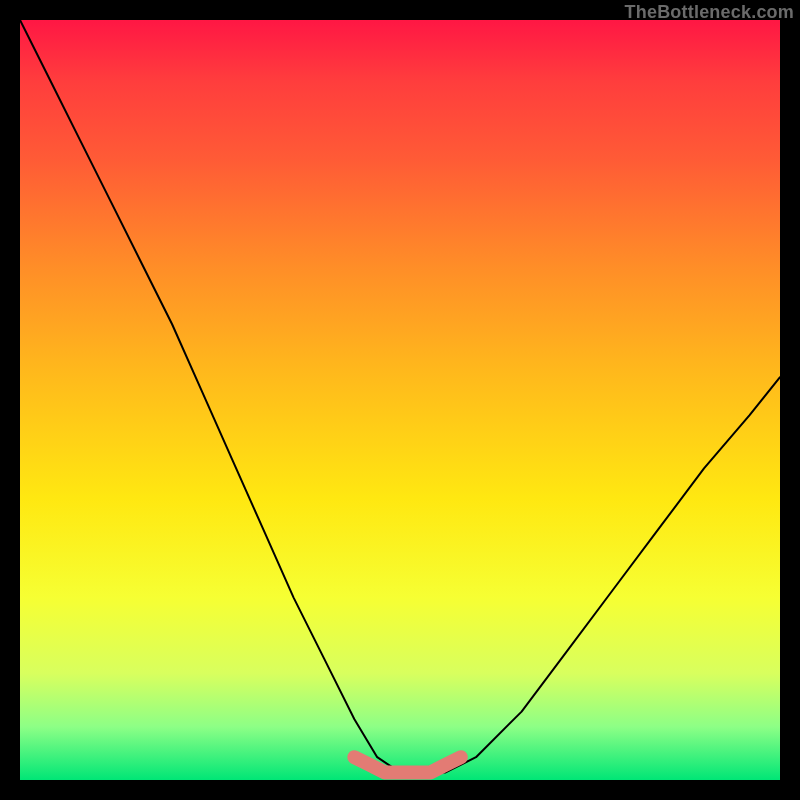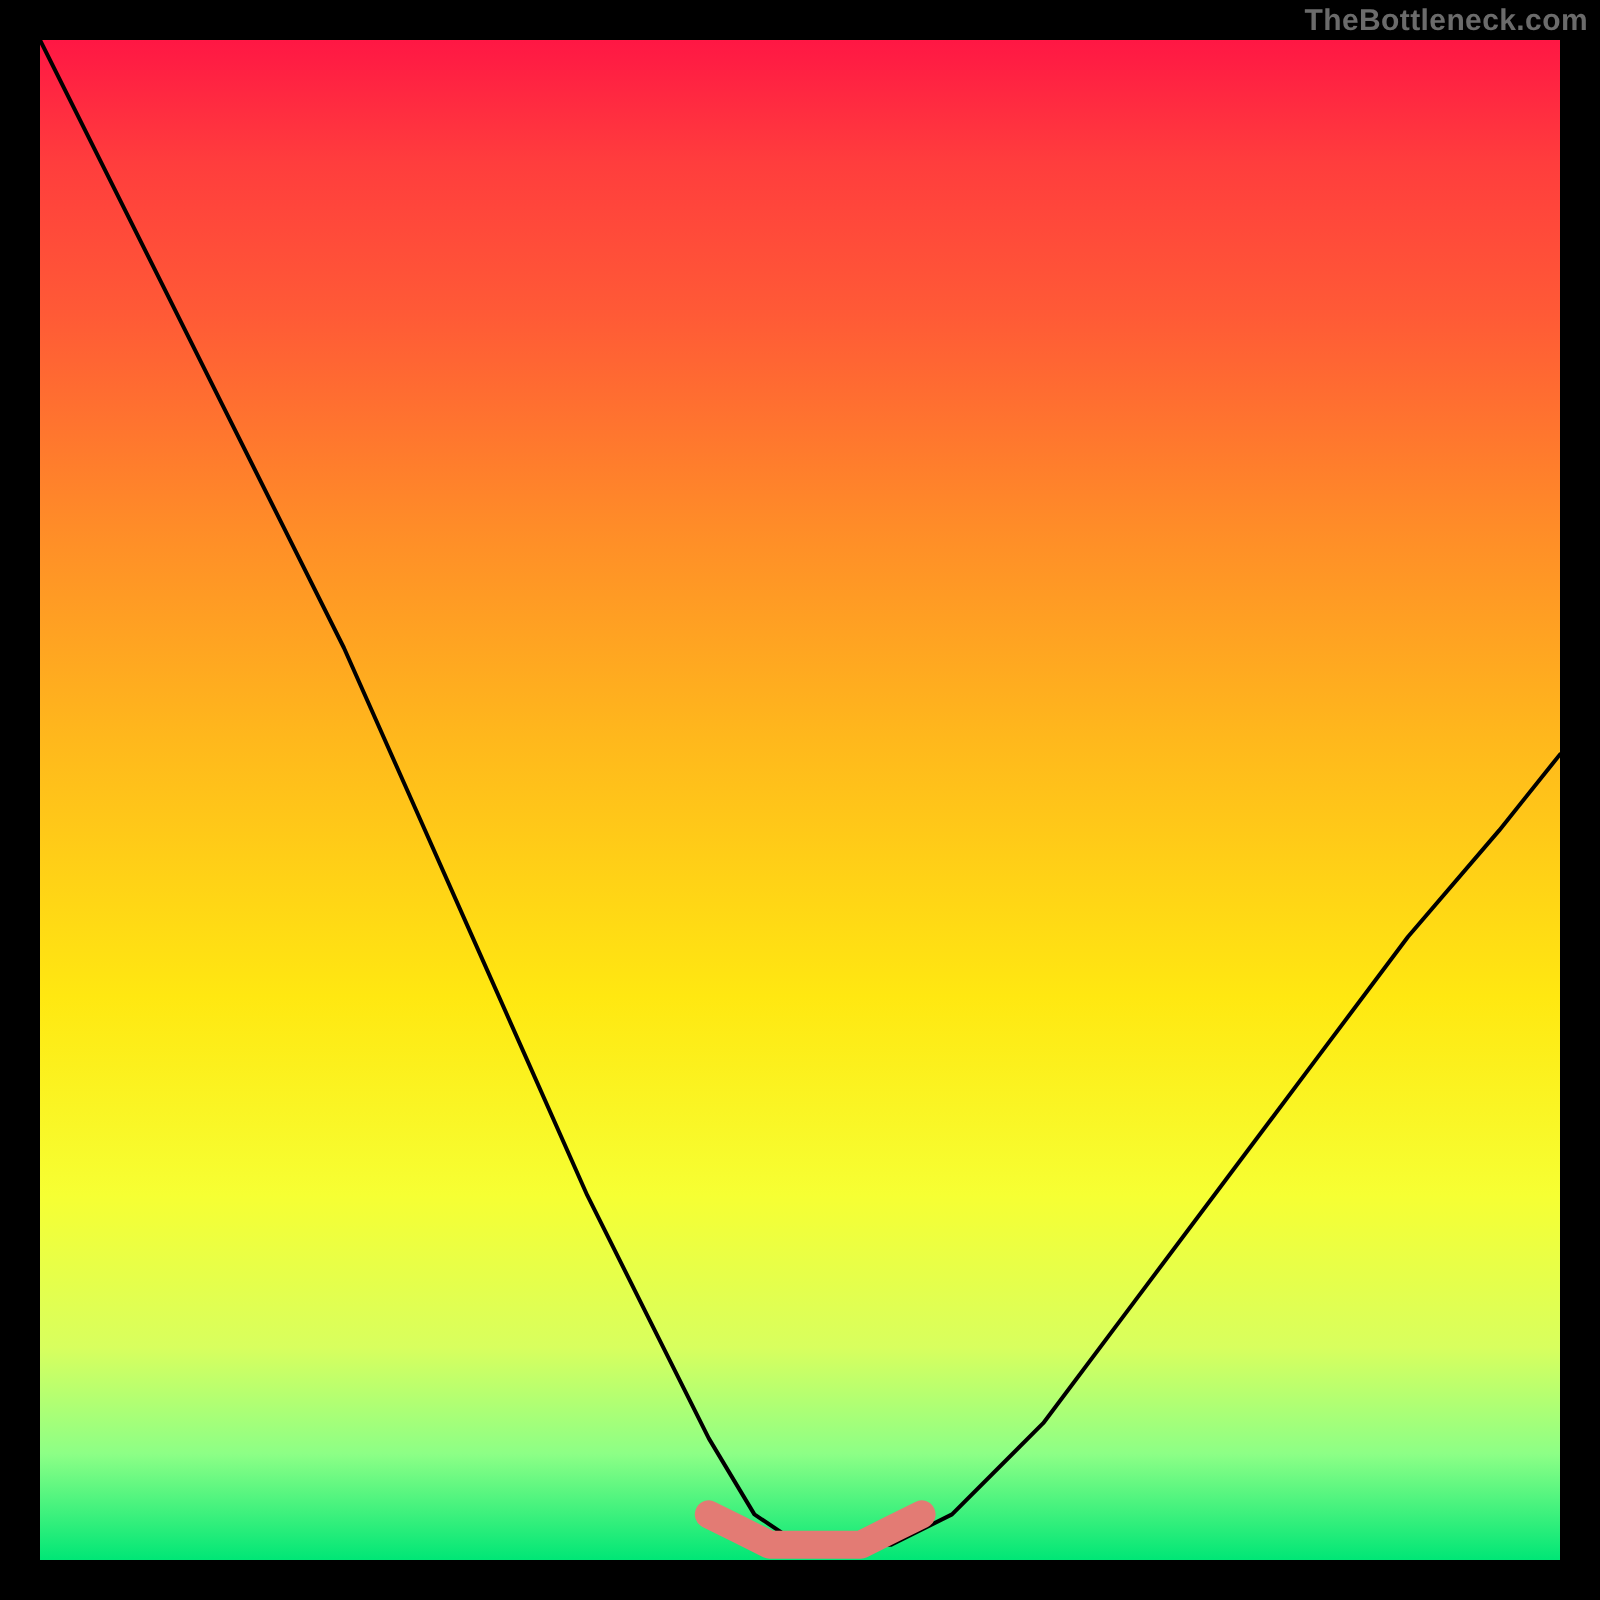--- a/index.html
+++ b/index.html
@@ -35,21 +35,21 @@
       #d8ff5e 86%,
       #8dff86 93%,
       #00e676 100%
     );
   }
   .watermark {
     position: absolute;
     top: 2px;
     right: 6px;
     font-family: Arial, Helvetica, sans-serif;
-    font-size: 15px;
+    font-size: 18px;
     font-weight: 600;
     color: #6b6b6b;
     letter-spacing: 0.2px;
     user-select: none;
   }
   svg.curve {
     position: absolute;
     left: 20px;
     top: 20px;
     width: 760px;

